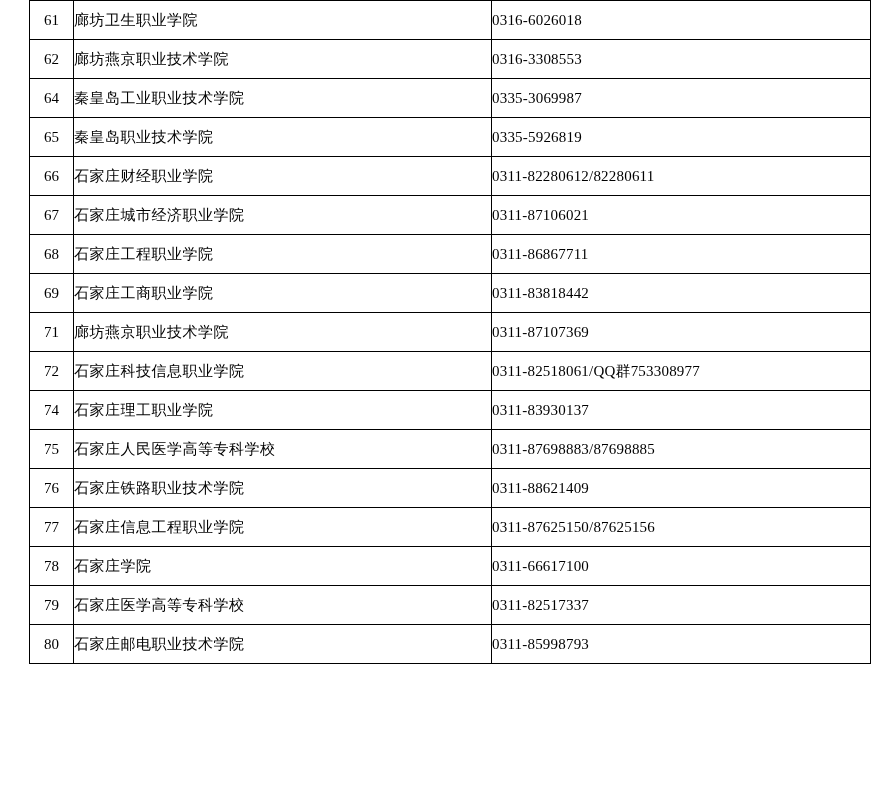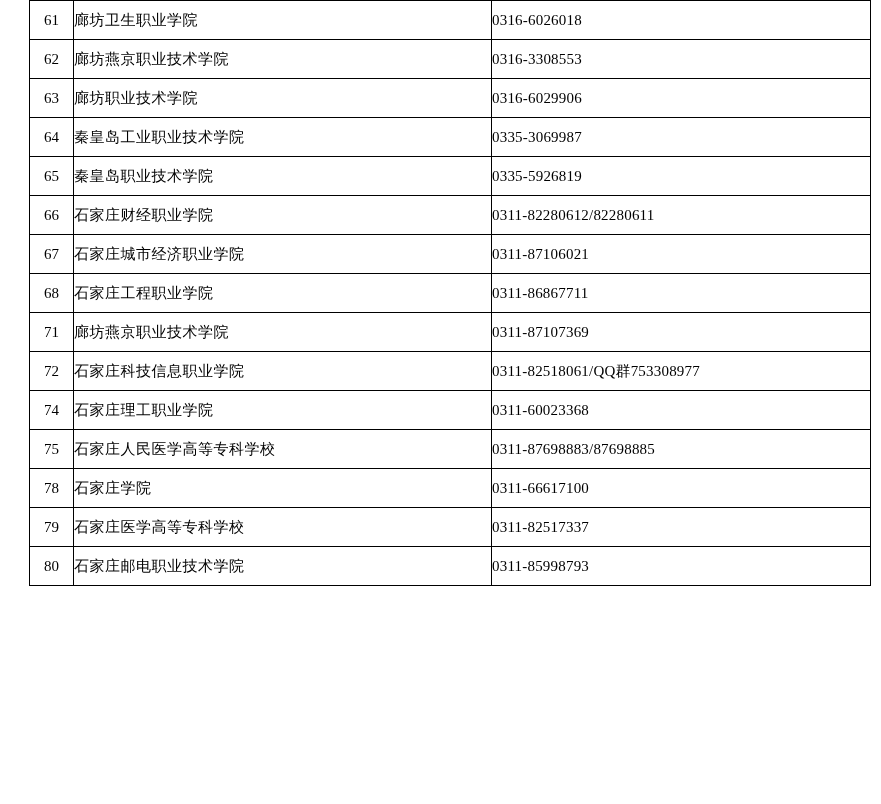--- a/index.html
+++ b/index.html
@@ -73,25 +73,20 @@
         <td class="cell-index">61</td>
         <td class="cell-name">廊坊卫生职业学院</td>
         <td class="cell-phone">0316-6026018</td>
       </tr>
       <tr>
         <td class="cell-index">62</td>
         <td class="cell-name">廊坊燕京职业技术学院</td>
         <td class="cell-phone">0316-3308553</td>
       </tr>
       <tr>
-        <td class="cell-index">63</td>
-        <td class="cell-name">廊坊职业技术学院</td>
-        <td class="cell-phone">0316-6029906</td>
-      </tr>
-      <tr>
         <td class="cell-index">64</td>
         <td class="cell-name">秦皇岛工业职业技术学院</td>
         <td class="cell-phone">0335-3069987</td>
       </tr>
       <tr>
         <td class="cell-index">65</td>
         <td class="cell-name">秦皇岛职业技术学院</td>
         <td class="cell-phone">0335-5926819</td>
       </tr>
       <tr>
@@ -103,38 +98,53 @@
         <td class="cell-index">67</td>
         <td class="cell-name">石家庄城市经济职业学院</td>
         <td class="cell-phone">0311-87106021</td>
       </tr>
       <tr>
         <td class="cell-index">68</td>
         <td class="cell-name">石家庄工程职业学院</td>
         <td class="cell-phone">0311-86867711</td>
       </tr>
       <tr>
+        <td class="cell-index">69</td>
+        <td class="cell-name">石家庄工商职业学院</td>
+        <td class="cell-phone">0311-83818442</td>
+      </tr>
+      <tr>
         <td class="cell-index">71</td>
         <td class="cell-name">廊坊燕京职业技术学院</td>
         <td class="cell-phone">0311-87107369</td>
       </tr>
       <tr>
         <td class="cell-index">72</td>
         <td class="cell-name">石家庄科技信息职业学院</td>
         <td class="cell-phone">0311-82518061/QQ群753308977</td>
       </tr>
       <tr>
         <td class="cell-index">74</td>
         <td class="cell-name">石家庄理工职业学院</td>
-        <td class="cell-phone">0311-60023368</td>
+        <td class="cell-phone">0311-83930137</td>
       </tr>
       <tr>
         <td class="cell-index">75</td>
         <td class="cell-name">石家庄人民医学高等专科学校</td>
         <td class="cell-phone">0311-87698883/87698885</td>
+      </tr>
+      <tr>
+        <td class="cell-index">76</td>
+        <td class="cell-name">石家庄铁路职业技术学院</td>
+        <td class="cell-phone">0311-88621409</td>
+      </tr>
+      <tr>
+        <td class="cell-index">77</td>
+        <td class="cell-name">石家庄信息工程职业学院</td>
+        <td class="cell-phone">0311-87625150/87625156</td>
       </tr>
       <tr>
         <td class="cell-index">78</td>
         <td class="cell-name">石家庄学院</td>
         <td class="cell-phone">0311-66617100</td>
       </tr>
       <tr>
         <td class="cell-index">79</td>
         <td class="cell-name">石家庄医学高等专科学校</td>
         <td class="cell-phone">0311-82517337</td>

